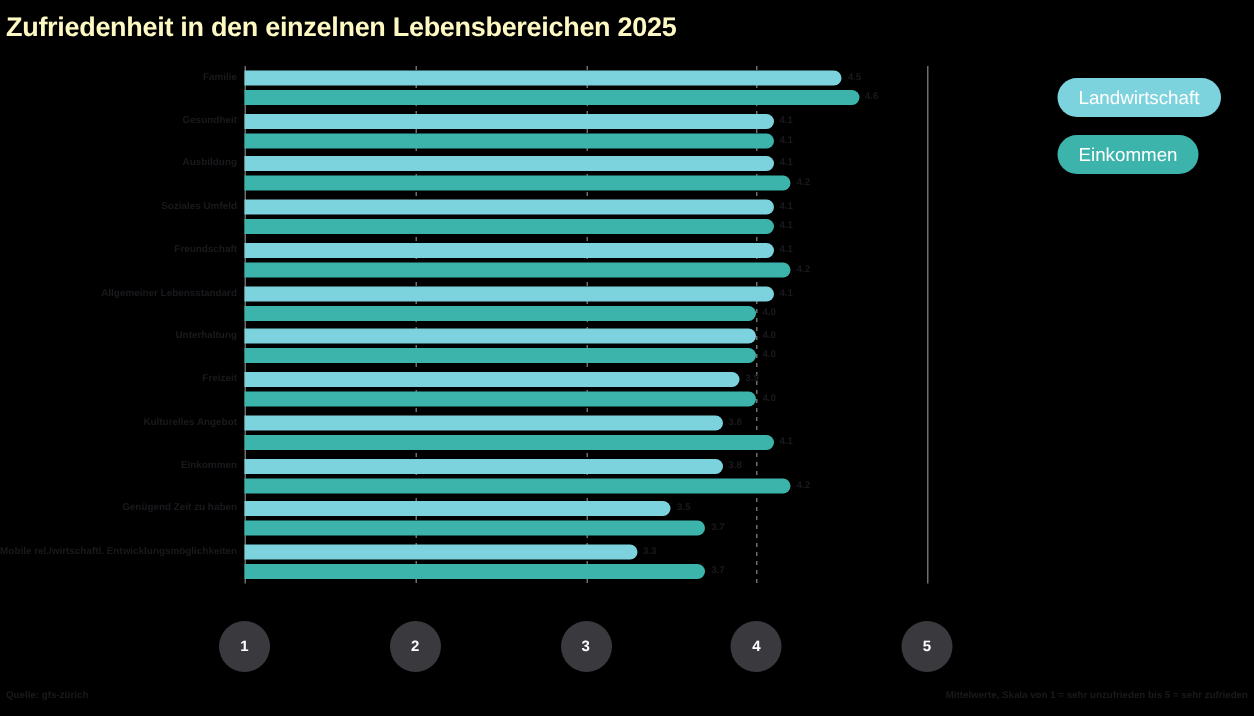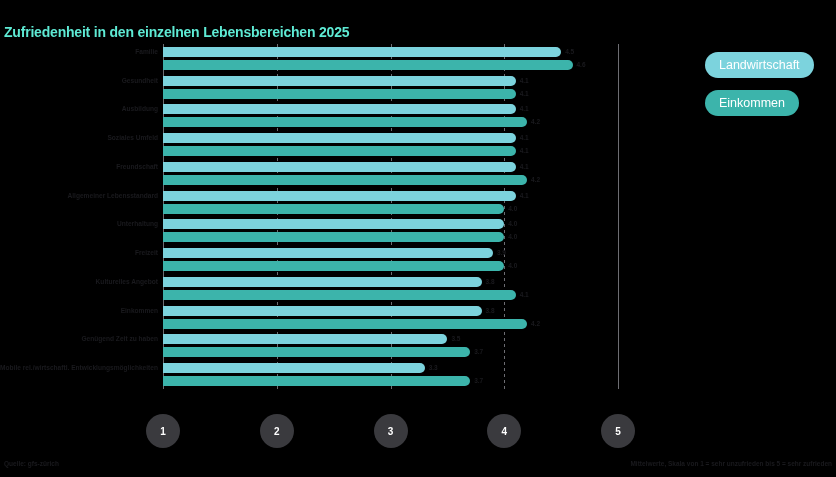--- a/index.html
+++ b/index.html
@@ -6,22 +6,22 @@
   body{
     width:836px;height:477px;
     background:#000;
     font-family:"Liberation Sans", sans-serif;
     overflow:hidden;
     position:relative;
   }
   #chart-root{position:absolute;left:0;top:0;width:836px;height:477px;}
 
   .title{
-    position:absolute;left:4px;top:24px;
-    font-size:14px;font-weight:bold;color:#5eead4;
+    position:absolute;left:4px;top:8px;
+    font-size:18px;font-weight:bold;color:#fef9c3;
     letter-spacing:-0.2px;white-space:nowrap;
   }
 
   .plot{
     position:absolute;
     left:163px;top:44px;
     width:455px;height:345px;
   }
 
   .gridline{

